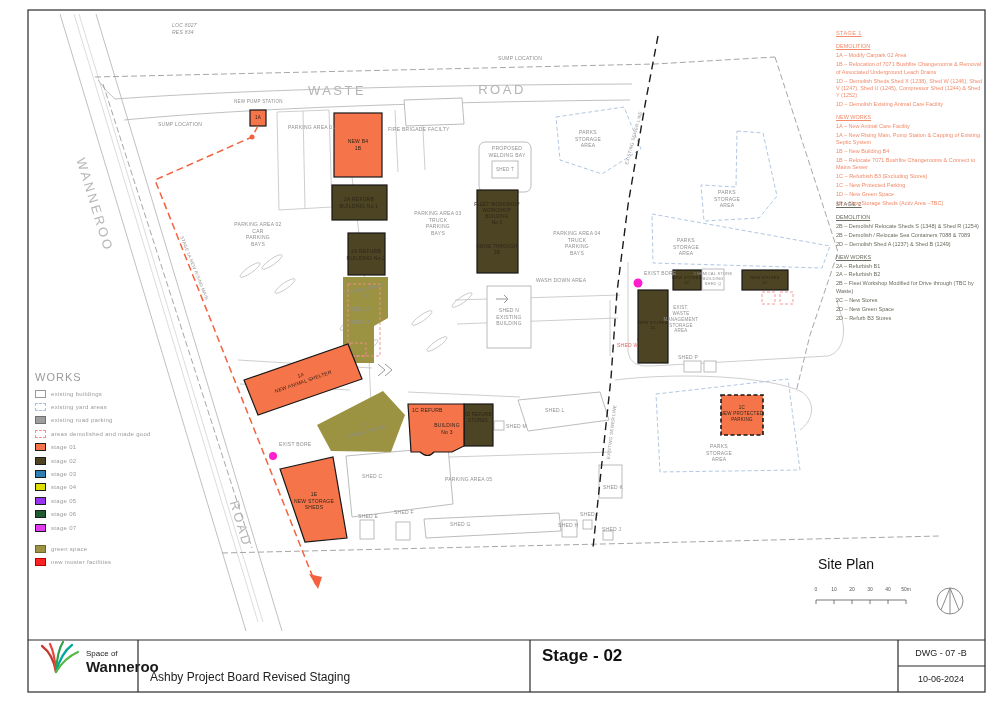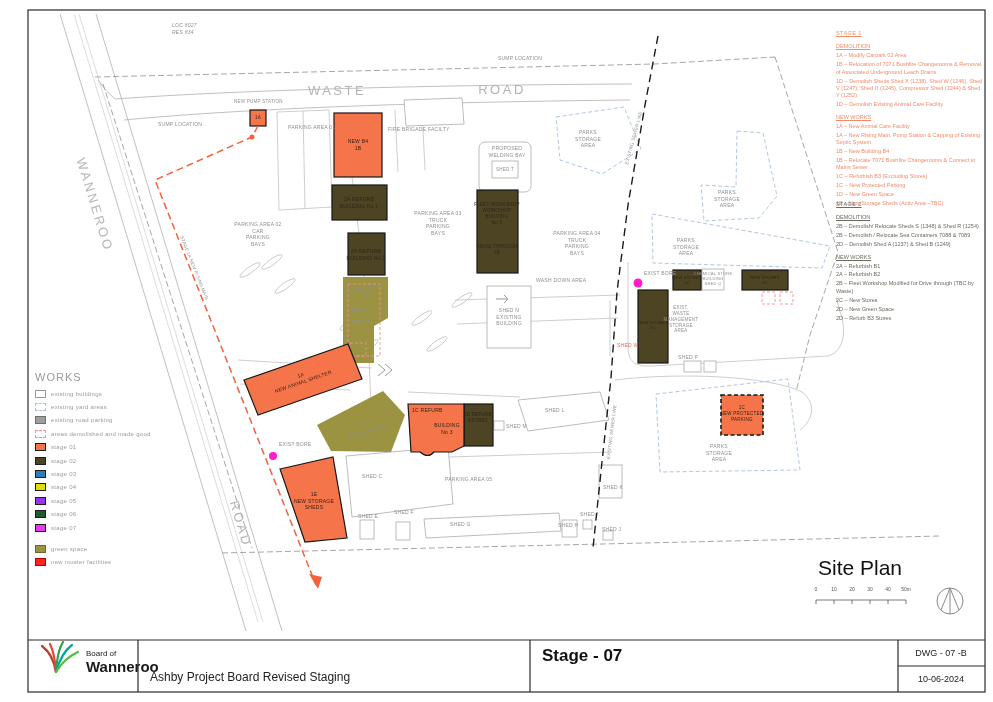--- a/index.html
+++ b/index.html
@@ -41,21 +41,21 @@
   .sw-stage03{background:#2D7EB5;border:1px solid #1c1c1c;}
   .sw-stage04{background:#DEDE00;border:1px solid #1c1c1c;}
   .sw-stage05{background:#9933F2;border:1px solid #1c1c1c;}
   .sw-stage06{background:#1E5B2E;border:1px solid #1c1c1c;}
   .sw-stage07{background:#E23BF0;border:1px solid #1c1c1c;}
   .sw-green{background:#9B9342;border:1px solid #6e672c;}
   .sw-muster{background:#FF2222;border:1px solid #b00000;}
   .gap{margin-top:8px;}
 
   
-  .sp-title{position:absolute;left:818px;top:556px;font-size:21px;color:#111;}
+  .sp-title{position:absolute;left:818px;top:556px;font-size:14px;color:#111;}
   .tick{position:absolute;top:586px;font-size:5px;color:#555;transform:translateX(-50%);}
 
   
   .tb-text{position:absolute;color:#111;}
   .tb-city{font-size:8px;color:#1a1a1a;line-height:1;}
   .tb-wanneroo{font-size:15px;font-weight:bold;color:#1a1a1a;line-height:1.1;}
   .tb-title{font-size:17px;font-weight:bold;}
   .tb-sub{font-size:12px;margin-top:2px;color:#222;}
   .tb-stage{font-size:17px;font-weight:bold;}
   .tb-small{font-size:9px;color:#222;transform:translate(-50%,-50%);}
@@ -418,20 +418,20 @@
 </div>
 
 <div class="sp-title">Site Plan</div>
 <span class="tick" style="left:816px">0</span>
 <span class="tick" style="left:834px">10</span>
 <span class="tick" style="left:852px">20</span>
 <span class="tick" style="left:870px">30</span>
 <span class="tick" style="left:888px">40</span>
 <span class="tick" style="left:906px">50m</span>
 
-<div class="tb-text tb-city" style="left:86px;top:650px">Board of</div>
+<div class="tb-text tb-city" style="left:86px;top:650px">Space of</div>
 <div class="tb-text tb-wanneroo" style="left:86px;top:659px">Wanneroo</div>
 <div class="tb-text tb-sub" style="left:150px;top:668px">Ashby Project Board Revised Staging</div>
-<div class="tb-text tb-stage" style="left:542px;top:646px">Stage - 07</div>
+<div class="tb-text tb-stage" style="left:542px;top:646px">Stage - 02</div>
 <div class="tb-text tb-small" style="left:941px;top:653px">DWG - 07 -B</div>
 <div class="tb-text tb-small" style="left:941px;top:679px">10-06-2024</div>
 
 </div>
 
 </body></html>

